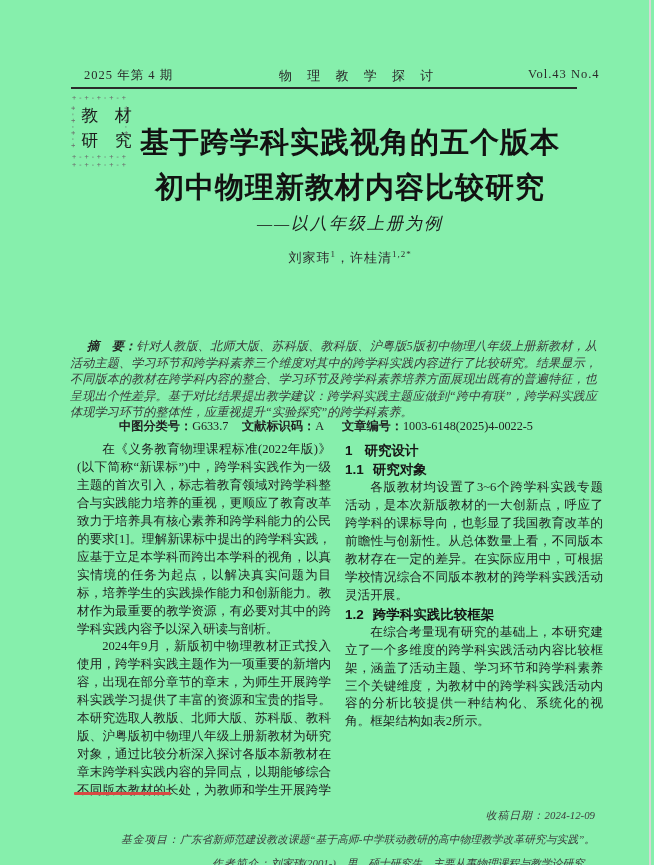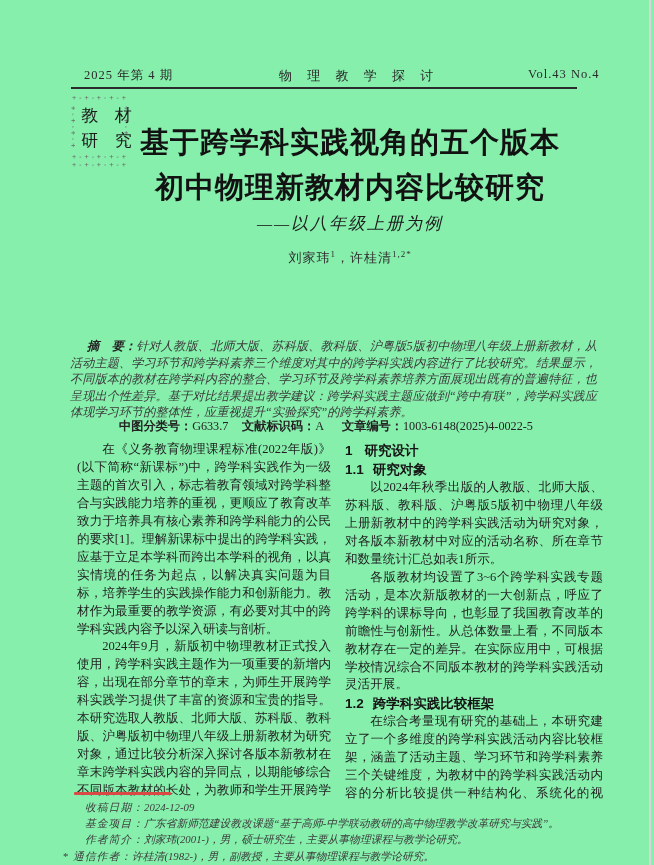--- a/index.html
+++ b/index.html
@@ -57,21 +57,21 @@
   .col-left{left:77px;top:441px;width:254px;height:360px;overflow:hidden;}
   .col-right{left:345px;top:441px;width:258px;height:360px;overflow:hidden;}
   .para{text-indent:2em;margin:0;}
   .sec-h{font-family:"Liberation Sans",sans-serif;font-weight:bold;font-size:13.5px;color:#151515;line-height:19px;margin:0;}
   .sec-h .num{margin-right:12px;}
   .sub-h .num{margin-right:9px;}
 
   
   .foot-sep{left:74px;top:792px;width:97px;height:2.5px;background:#d84a43;border-radius:1px;}
   .footnotes{left:63px;top:799px;width:540px;font-size:10.8px;line-height:16.2px;font-style:italic;color:#3b3b3b;}
-  .fn{margin:0;padding-left:22px;white-space:nowrap;overflow:hidden;}
+  .fn{margin:8px;padding-left:22px;white-space:nowrap;overflow:hidden;text-align:right;}
   .fn .lbl{letter-spacing:1px;}
   .fn-corr{padding-left:0;}
   .fn-star{display:inline-block;width:10px;font-style:normal;}
 
   .page-edge{left:649px;top:0;width:2px;height:865px;background:#d7d7d5;}
 </style>
 </head>
 <body>
 
 <div class="page">
@@ -116,21 +116,20 @@
   </div>
 
   <div class="abs col col-left">
     <p class="para">在《义务教育物理课程标准(2022年版)》(以下简称“新课标”)中，跨学科实践作为一级主题的首次引入，标志着教育领域对跨学科整合与实践能力培养的重视，更顺应了教育改革致力于培养具有核心素养和跨学科能力的公民的要求[1]。理解新课标中提出的跨学科实践，应基于立足本学科而跨出本学科的视角，以真实情境的任务为起点，以解决真实问题为目标，培养学生的实践操作能力和创新能力。教材作为最重要的教学资源，有必要对其中的跨学科实践内容予以深入研读与剖析。</p>
     <p class="para">2024年9月，新版初中物理教材正式投入使用，跨学科实践主题作为一项重要的新增内容，出现在部分章节的章末，为师生开展跨学科实践学习提供了丰富的资源和宝贵的指导。本研究选取人教版、北师大版、苏科版、教科版、沪粤版初中物理八年级上册新教材为研究对象，通过比较分析深入探讨各版本新教材在章末跨学科实践内容的异同点，以期能够综合不同版本教材的长处，为教师和学生开展跨学科实践提供建议和参考。</p>
   </div>
 
   <div class="abs col col-right">
     <p class="sec-h"><span class="num">1</span><span>研究设计</span></p>
     <p class="sec-h sub-h"><span class="num">1.1</span><span>研究对象</span></p>
-    <p class="para">以2024年秋季出版的人教版、北师大版、苏科版、教科版、沪粤版5版初中物理八年级上册新教材中的跨学科实践活动为研究对象，对各版本新教材中对应的活动名称、所在章节和数量统计汇总如表1所示。</p>
     <p class="para">各版教材均设置了3~6个跨学科实践专题活动，是本次新版教材的一大创新点，呼应了跨学科的课标导向，也彰显了我国教育改革的前瞻性与创新性。从总体数量上看，不同版本教材存在一定的差异。在实际应用中，可根据学校情况综合不同版本教材的跨学科实践活动灵活开展。</p>
     <p class="sec-h sub-h"><span class="num">1.2</span><span>跨学科实践比较框架</span></p>
     <p class="para">在综合考量现有研究的基础上，本研究建立了一个多维度的跨学科实践活动内容比较框架，涵盖了活动主题、学习环节和跨学科素养三个关键维度，为教材中的跨学科实践活动内容的分析比较提供一种结构化、系统化的视角。框架结构如表2所示。</p>
   </div>
 
   <div class="abs foot-sep"></div>
 
   <div class="abs footnotes">
     <p class="fn"><span class="lbl">收稿日期：</span><span>2024-12-09</span></p>
     <p class="fn"><span class="lbl">基金项目：</span><span>广东省新师范建设教改课题“基于高师-中学联动教研的高中物理教学改革研究与实践”。</span></p>

